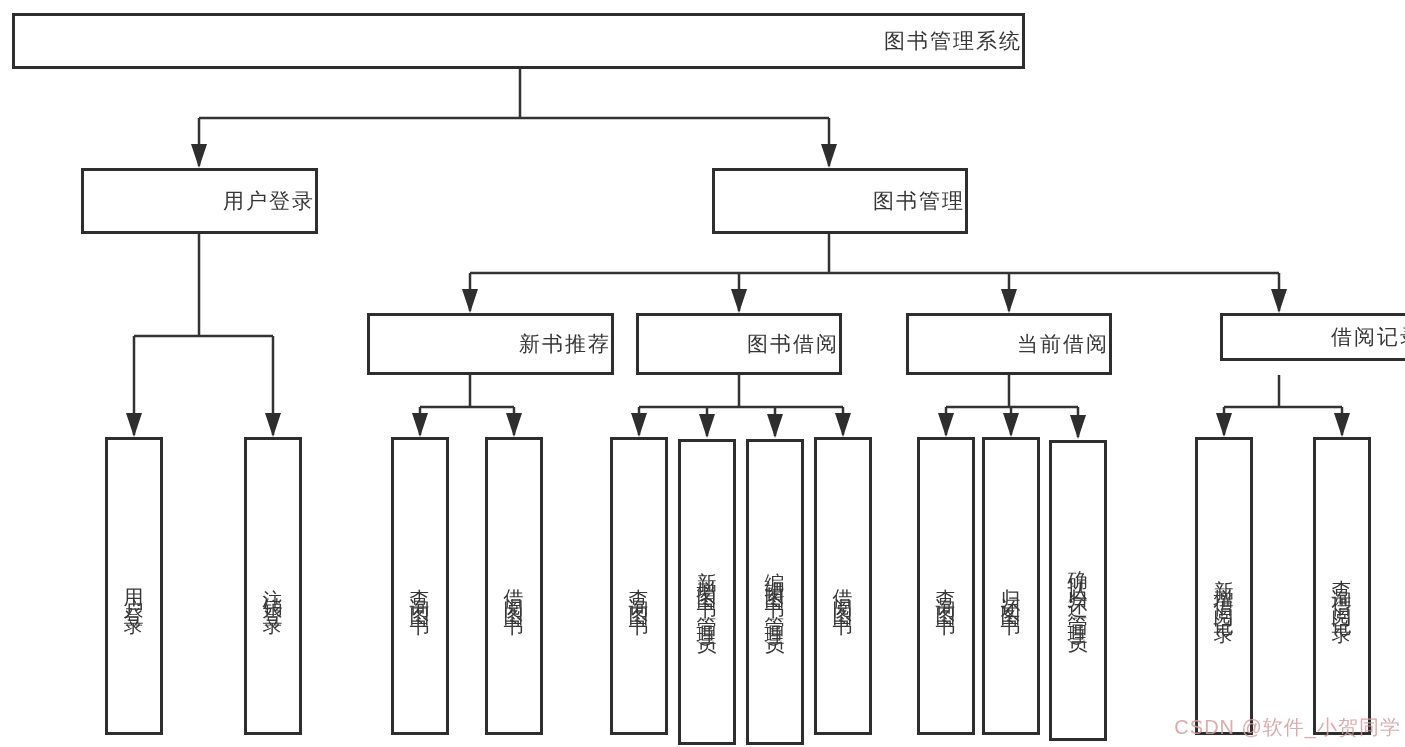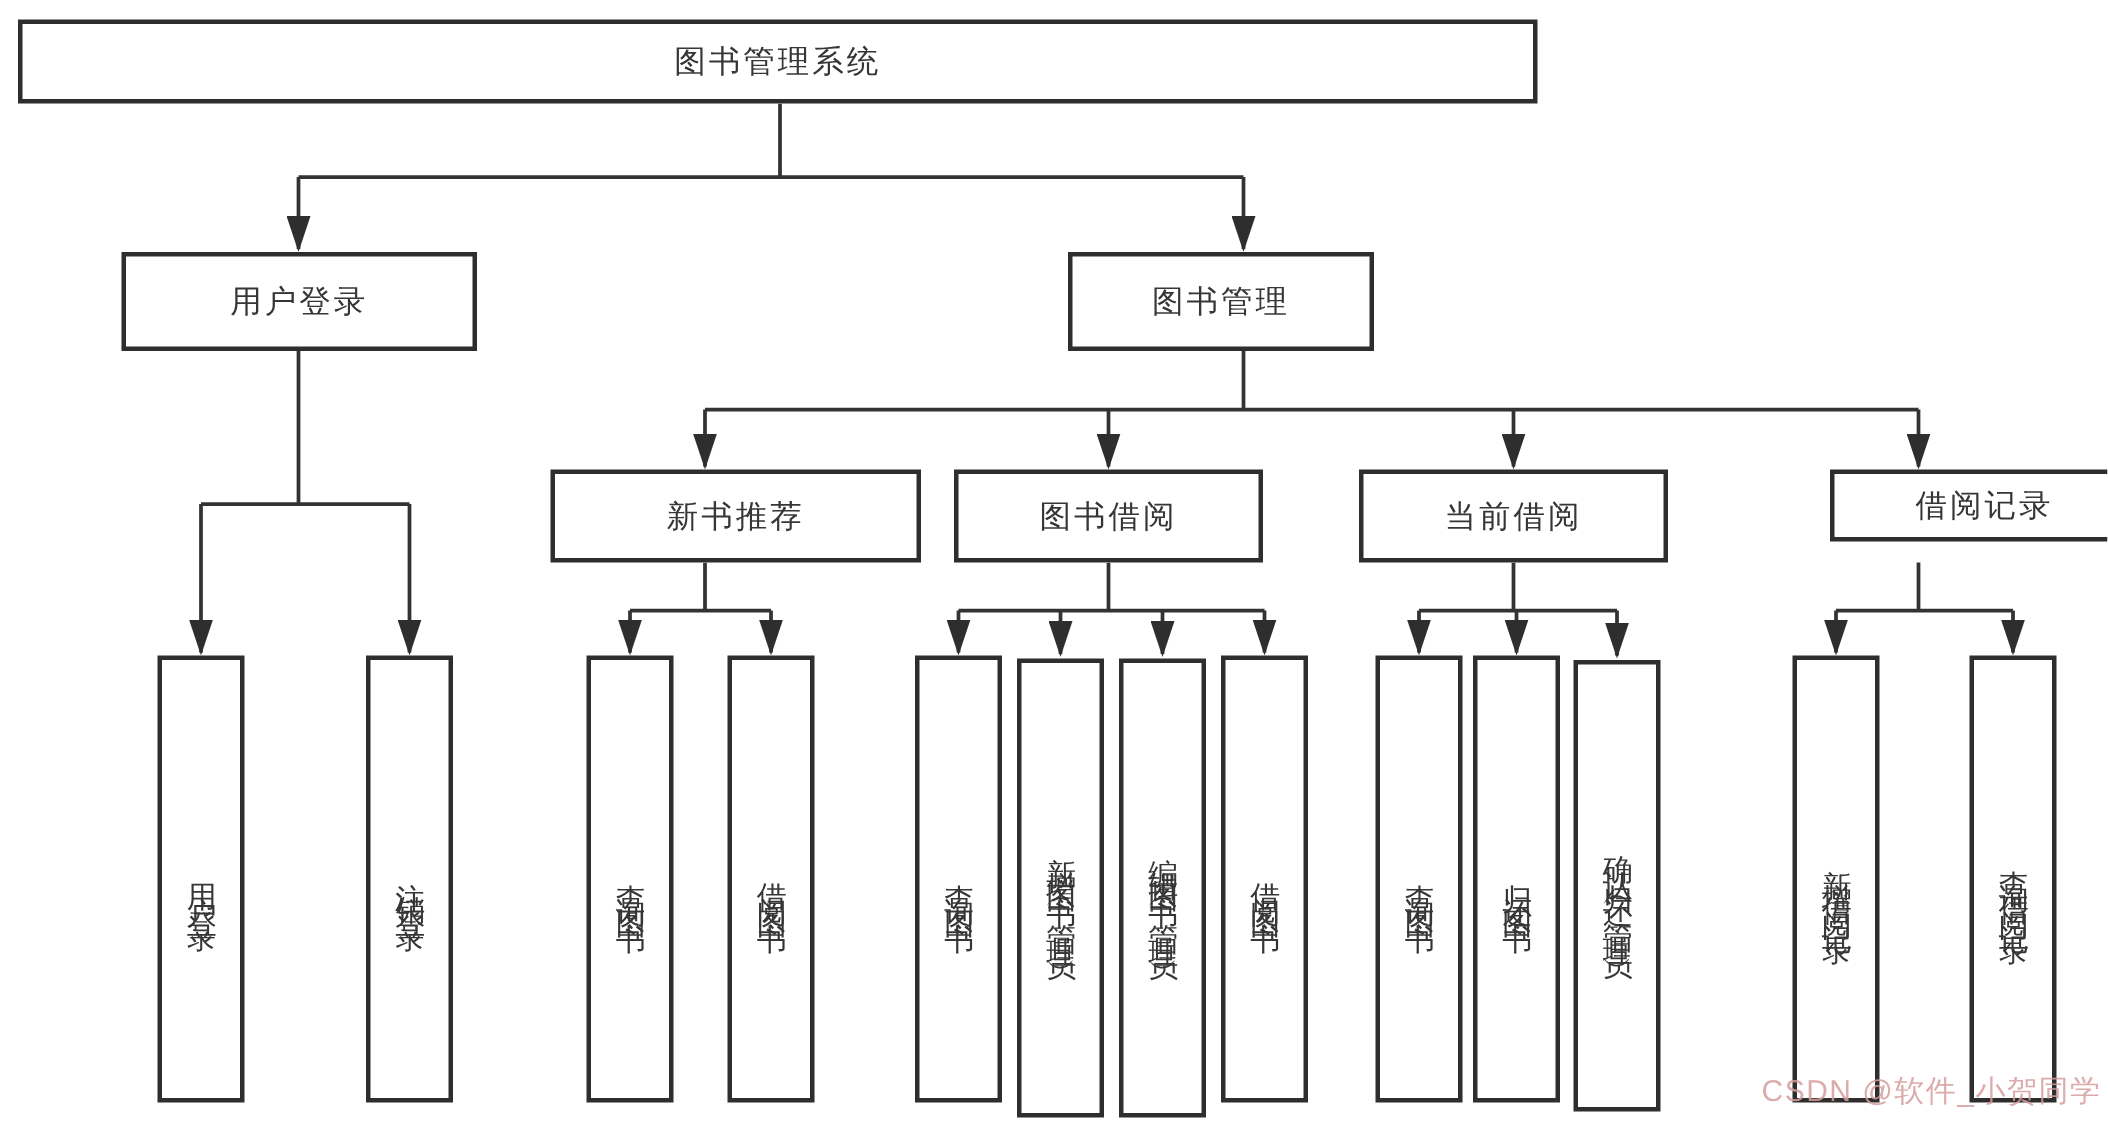--- a/index.html
+++ b/index.html
@@ -7,21 +7,21 @@
     position:relative;width:1405px;height:747px;background:#ffffff;
     font-family:"Liberation Sans",sans-serif;overflow:hidden;
   }
   .wires{position:absolute;left:0;top:0;z-index:1;}
   .node{
     position:absolute;box-sizing:border-box;background:#ffffff;
     border:3px solid #2e2e2e;color:#363636;
     display:flex;align-items:center;justify-content:center;
     z-index:2;
   }
-  .h{font-size:21px;letter-spacing:2px;white-space:nowrap;}
+  .h{font-size:21px;letter-spacing:2px;white-space:nowrap;justify-content:flex-end;}
   .v{font-size:20px;}
   .v .lbl{
     writing-mode:vertical-rl;text-orientation:mixed;
     letter-spacing:9px;line-height:1;margin-bottom:-9px;white-space:nowrap;
   }
   .watermark{
     position:absolute;top:714px;right:4px;z-index:5;
     font-size:20px;letter-spacing:1px;color:rgba(214,156,156,0.85);
     white-space:nowrap;
   }
@@ -74,21 +74,21 @@
     </g>
   </svg>
 
   <div class="node h" style="left:12px;top:13px;width:1013px;height:56px;">
     <span class="lbl">图书管理系统</span>
   </div>
 
   <div class="node h" style="left:81px;top:168px;width:237px;height:66px;">
     <span class="lbl">用户登录</span>
   </div>
-  <div class="node h" style="left:712px;top:168px;width:204px;height:66px;">
+  <div class="node h" style="left:712px;top:168px;width:256px;height:66px;">
     <span class="lbl">图书管理</span>
   </div>
 
   <div class="node h" style="left:367px;top:313px;width:247px;height:62px;">
     <span class="lbl">新书推荐</span>
   </div>
   <div class="node h" style="left:636px;top:313px;width:206px;height:62px;">
     <span class="lbl">图书借阅</span>
   </div>
   <div class="node h" style="left:906px;top:313px;width:206px;height:62px;">

